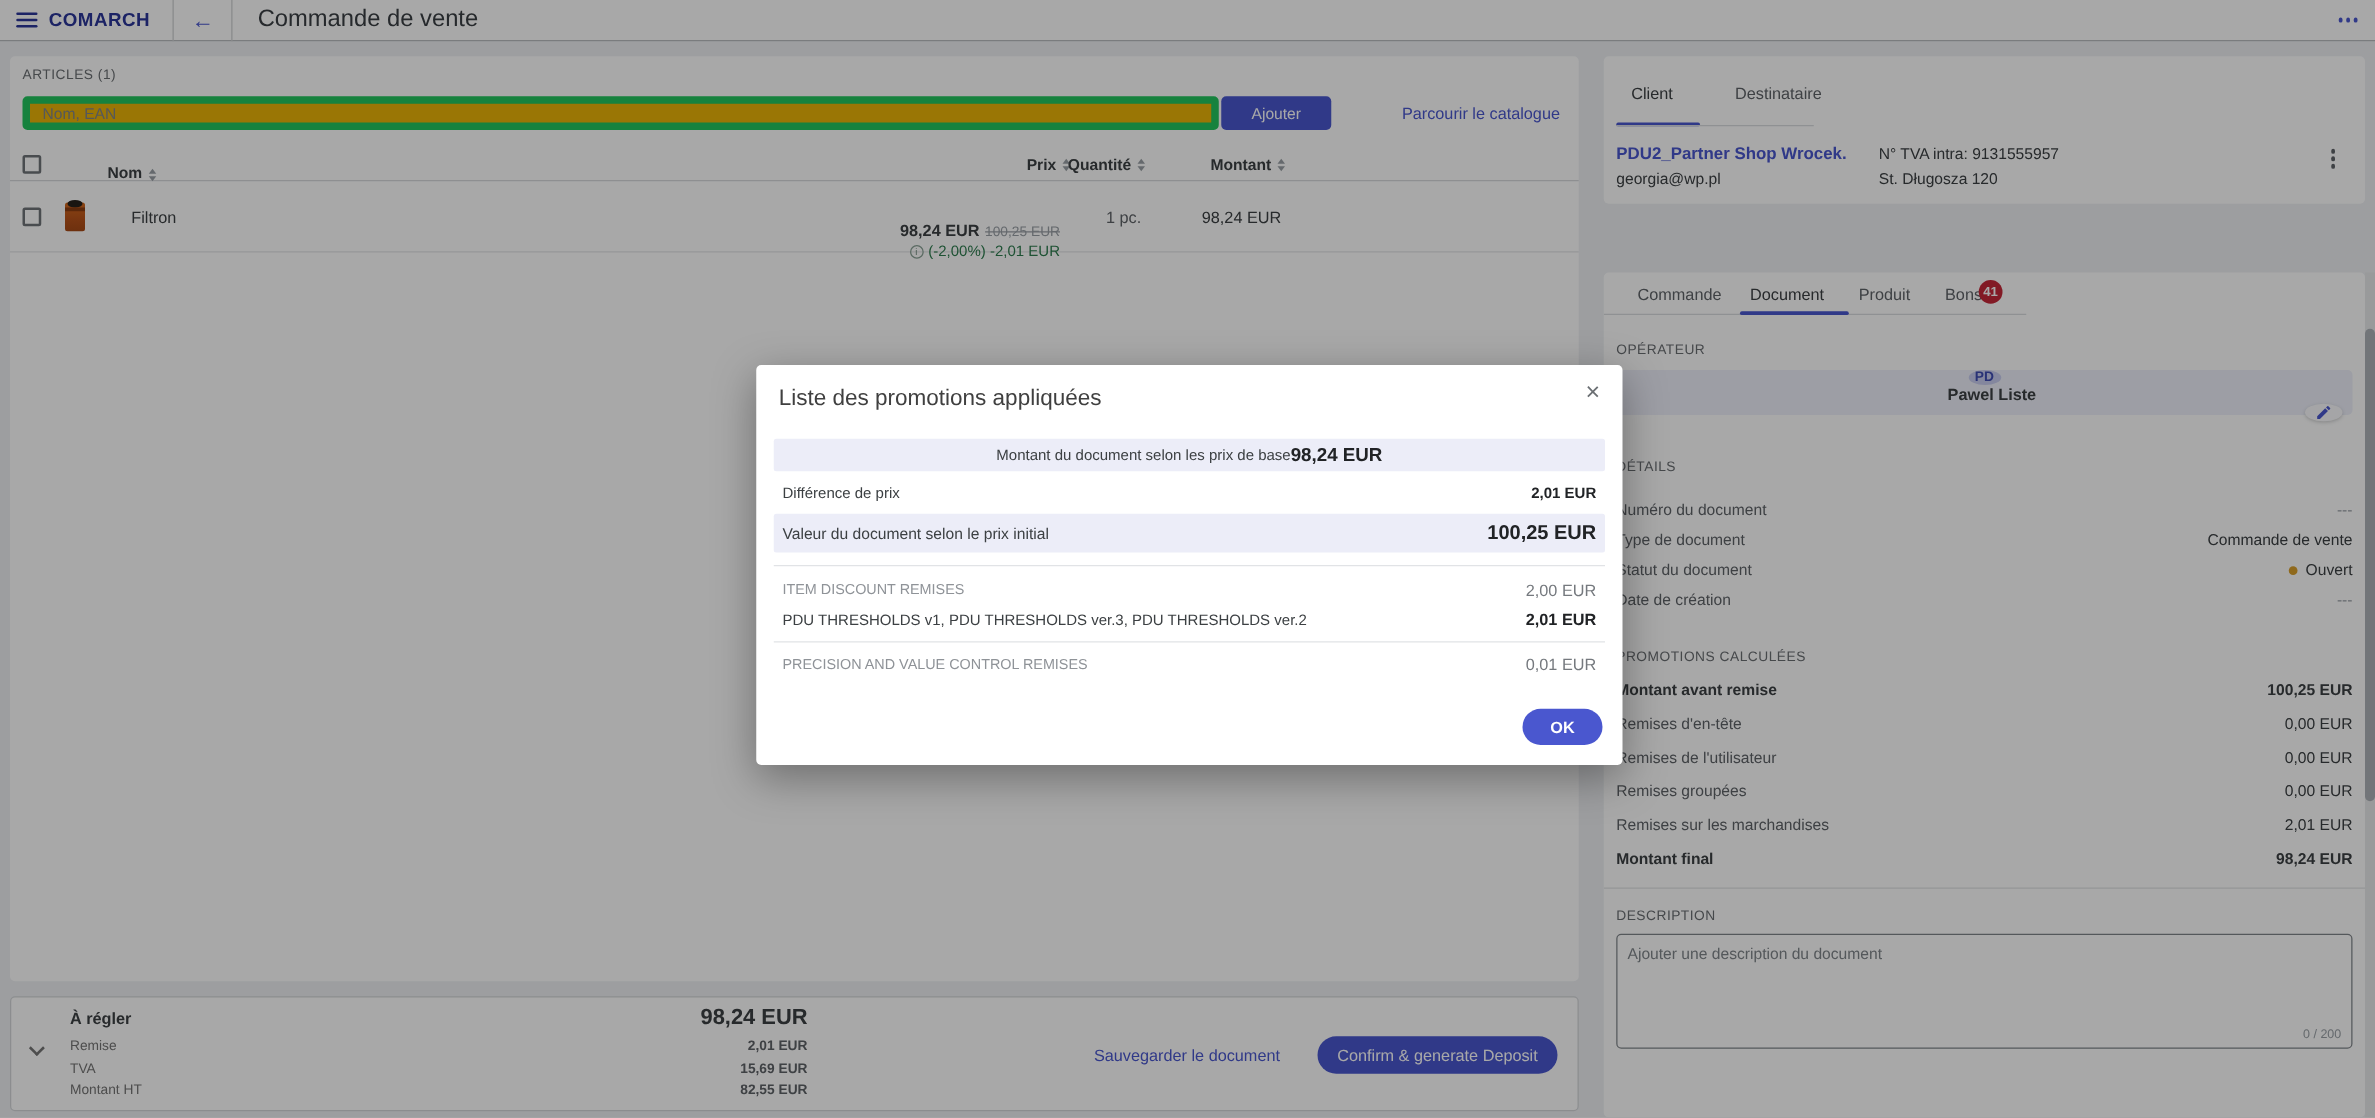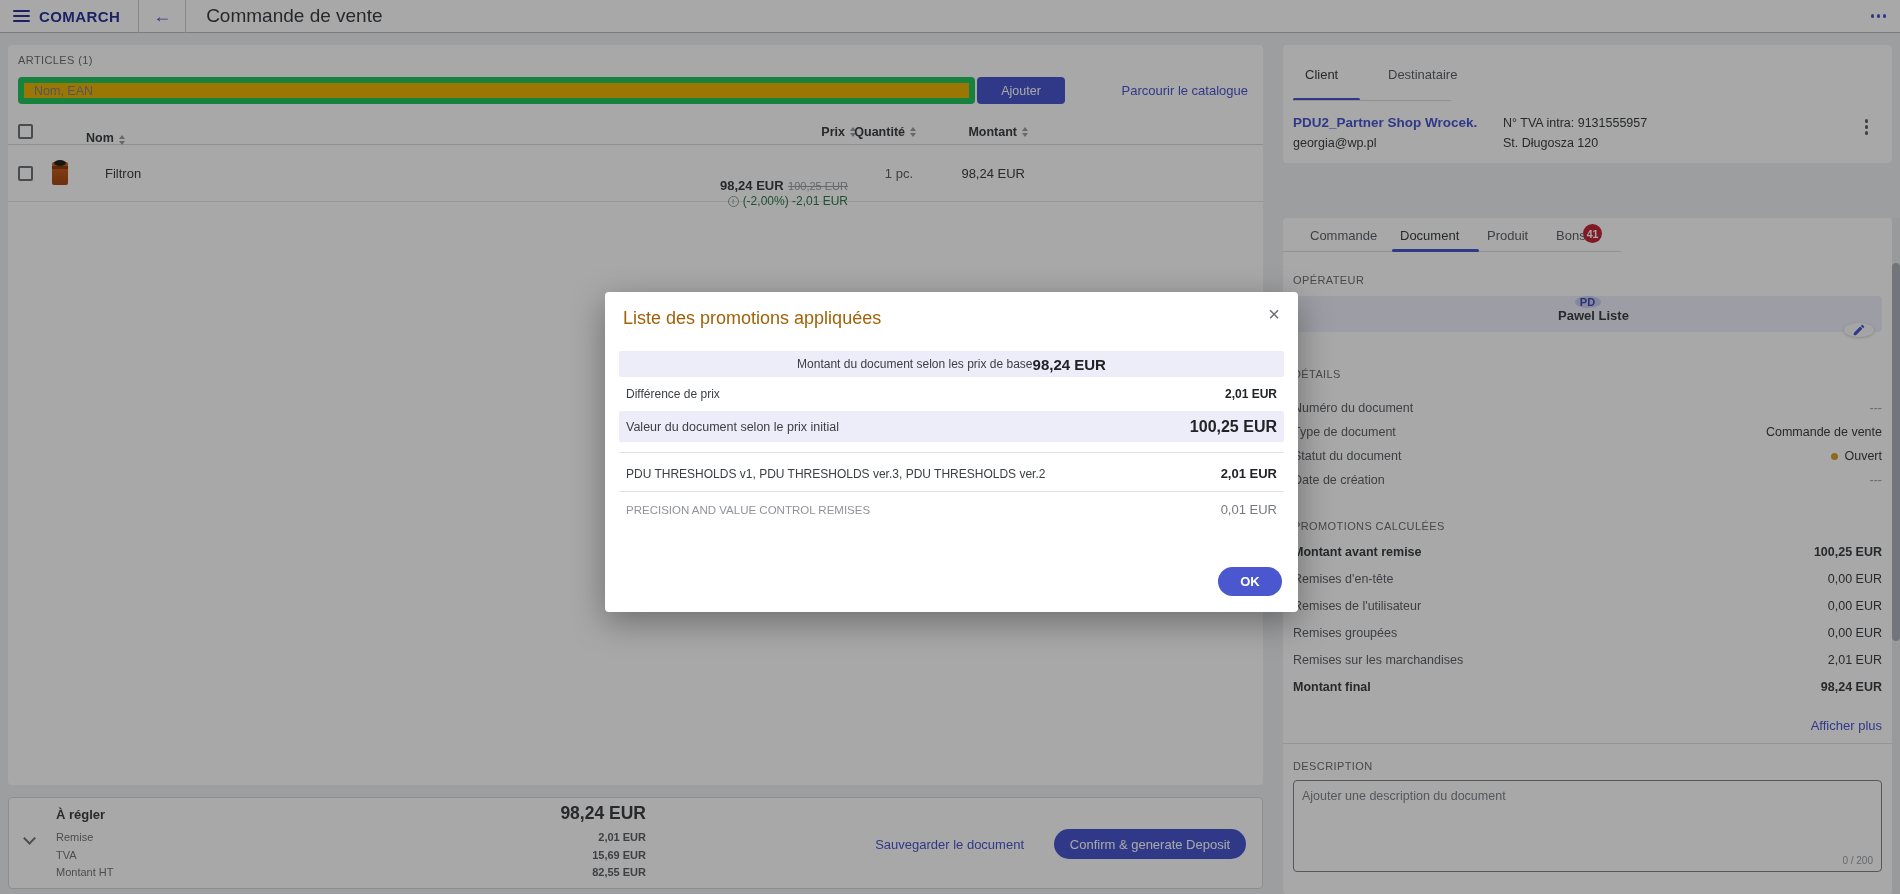--- a/index.html
+++ b/index.html
@@ -131,21 +131,21 @@
   .counter{position:absolute;right:8px;bottom:5px;font-size:10px;color:#9aa0a6;}
 
   
   .scrollbar{position:absolute;left:1892px;top:218px;width:8px;height:676px;background:#e8eaec;}
   .scrollbar .sthumb{position:absolute;left:0;top:45px;width:8px;height:378px;background:#aeb2b8;border-radius:4px;cursor:pointer;}
 
   
   .overlay{position:fixed;left:0;top:0;width:1900px;height:894px;background:rgba(0,0,0,.34);z-index:50;}
   .modal{position:absolute;left:605px;top:292px;width:693px;height:320px;background:#fff;border-radius:4px;
     box-shadow:0 10px 34px rgba(0,0,0,.35);z-index:60;}
-  .m-title{position:absolute;left:18px;top:16px;font-size:18px;color:#a16207;}
+  .m-title{position:absolute;left:18px;top:16px;font-size:18px;color:#404040;}
   .m-close{position:absolute;right:18px;top:12px;font-size:20px;color:#6b6f73;cursor:pointer;line-height:20px;}
   .m-rows{position:absolute;left:14px;right:14px;top:59px;}
   .m-row{display:flex;justify-content:space-between;align-items:center;padding:0 7px;border-radius:2px;}
   .m-row.hl{background:var(--lavender);}
   .mr0{height:26px;margin-bottom:4px;justify-content:center;}
   .mr1{height:26px;margin-bottom:4px;}
   .mr2{height:31px;}
   .mr3{height:22px;}
   .mr4{height:25px;}
   .mr5{height:25px;}
@@ -338,21 +338,20 @@
     </div>
     <div class="kv27">
       <span class="k">Remises sur les marchandises</span>
       <span class="v">2,01 EUR</span>
     </div>
     <div class="kv27 strong">
       <span class="k">Montant final</span>
       <span class="v">98,24 EUR</span>
     </div>
   </div>
-  <div class="show-more">Afficher plus</div>
 
   <div class="doc-div"></div>
   <div class="sec-label desc-label">DESCRIPTION</div>
   <div class="desc-box">
     <textarea placeholder="Ajouter une description du document" style=""></textarea>
     <span class="counter">0 / 200</span>
   </div>
 </div>
 
 <div class="scrollbar">
@@ -372,20 +371,24 @@
     </div>
     <div class="m-row mr1">
       <span class="ml">Différence de prix</span>
       <span class="mv1">2,01 EUR</span>
     </div>
     <div class="m-row hl mr2">
       <span class="ml big">Valeur du document selon le prix initial</span>
       <span class="mv2">100,25 EUR</span>
     </div>
     <div class="m-div d1"></div>
+    <div class="m-row mr3">
+      <span class="ml gray">ITEM DISCOUNT REMISES</span>
+      <span class="mv3">2,00 EUR</span>
+    </div>
     <div class="m-row mr4">
       <span class="ml">PDU THRESHOLDS v1, PDU THRESHOLDS ver.3, PDU THRESHOLDS ver.2</span>
       <span class="mv4">2,01 EUR</span>
     </div>
     <div class="m-div d2"></div>
     <div class="m-row mr5">
       <span class="ml gray">PRECISION AND VALUE CONTROL REMISES</span>
       <span class="mv5">0,01 EUR</span>
     </div>
   </div>

